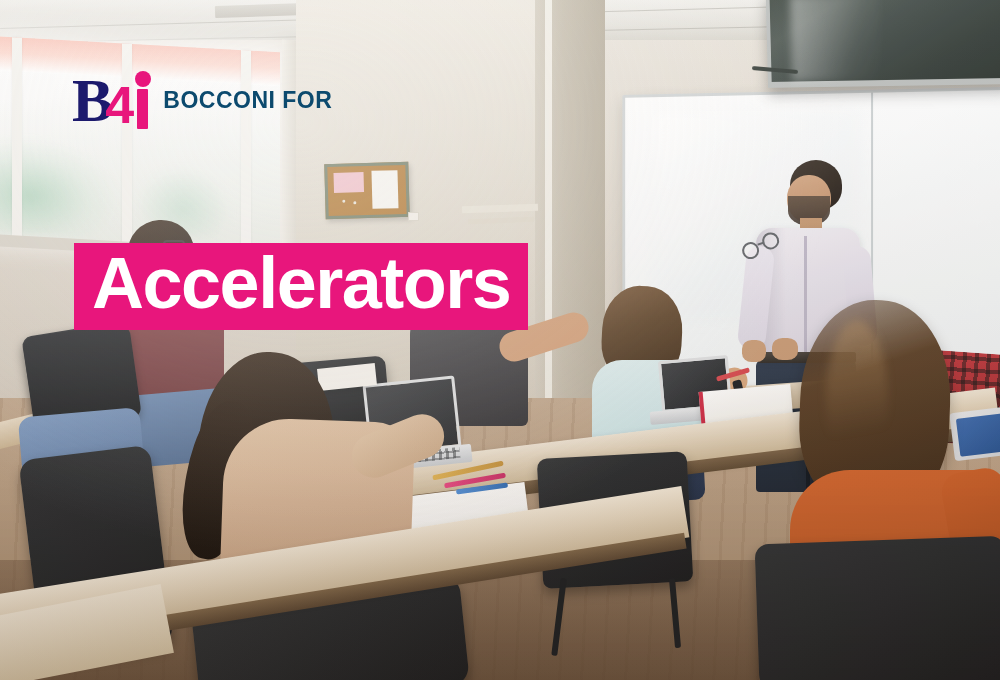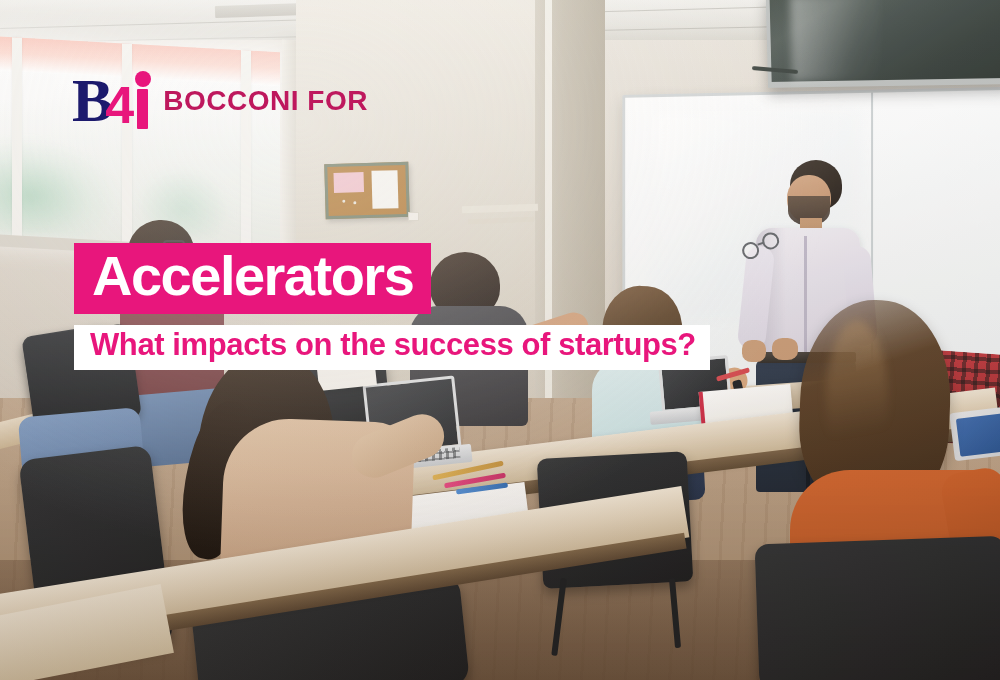--- a/index.html
+++ b/index.html
@@ -289,30 +289,30 @@
   }
   .logo-4{
     font-family:"Liberation Sans", sans-serif;font-weight:700;font-size:52px;
     color:#e8167c;line-height:1;margin-left:-6px;position:relative;top:2px;
   }
   .logo-i-wrap{position:relative;width:15px;height:56px;margin-left:1px;}
   .logo-i-stem{position:absolute;left:2px;bottom:0;width:11px;height:40px;background:#e8167c;border-radius:1px;}
   .logo-i-dot{position:absolute;left:0;top:-2px;width:16px;height:16px;border-radius:50%;background:#e8167c;}
   .logo-text{
     font-family:"Liberation Sans", sans-serif;font-weight:700;
-    color:#be185d;font-size:28px;line-height:1.06;letter-spacing:.5px;
+    color:#0c4a6e;font-size:23px;line-height:1.06;letter-spacing:.5px;
   }
 
   .band-title{
     position:absolute;left:74px;top:243px;background:#e8167c;
     padding:4px 18px 10px 18px;
   }
   .band-title .t{
     font-family:"Liberation Sans", sans-serif;font-weight:700;
-    font-size:56px;line-height:1.02;color:#ffffff;letter-spacing:-1.5px;
+    font-size:72px;line-height:1.02;color:#ffffff;letter-spacing:-1.5px;
     white-space:nowrap;
   }
   .band-sub{
     position:absolute;left:74px;top:325px;background:#ffffff;
     padding:4px 14px 8px 16px;
   }
   .band-sub .s{
     font-family:"Liberation Sans", sans-serif;font-weight:700;
     font-size:31px;line-height:1.05;color:#e8167c;letter-spacing:-.4px;
     white-space:nowrap;
@@ -485,17 +485,14 @@
     </div>
     <div class="logo-text">
       <div>BOCCONI FOR</div>
     </div>
   </div>
 
   <div class="band-title">
     <div class="t">Accelerators</div>
   </div>
 
-  <div class="band-sub">
-    <div class="s">What impacts on the success of startups?</div>
-  </div>
 
 </div>
 
 </body></html>

